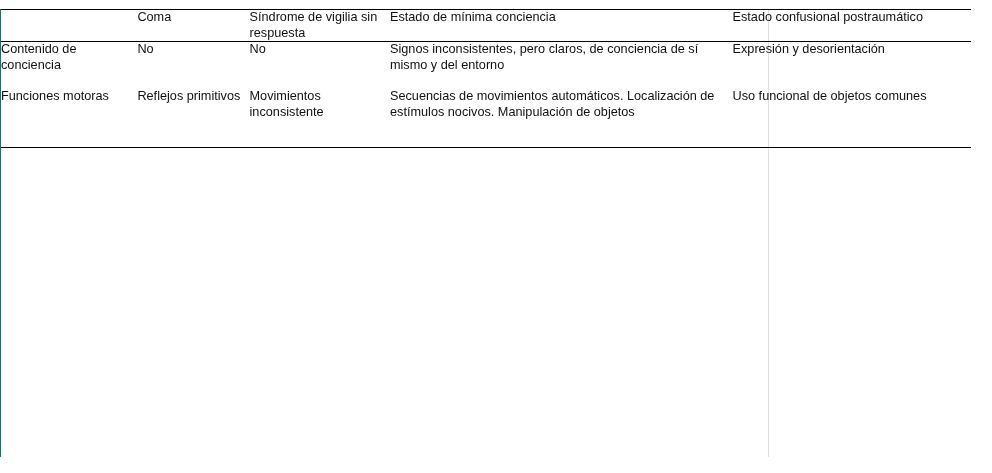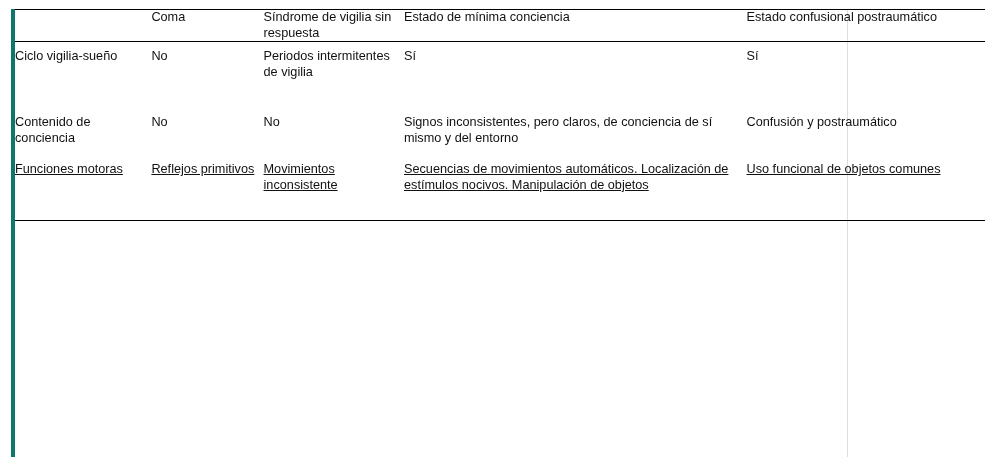--- a/index.html
+++ b/index.html
@@ -9,25 +9,25 @@
   }
   body {
     width: 992px;
     height: 473px;
     font-family: "Liberation Sans", sans-serif;
     color: #111111;
     overflow: hidden;
   }
   .table-wrap {
     position: absolute;
-    left: 11px;
+    left: 0;
     top: 9px;
-    width: 837px;
+    width: 769px;
     height: 448px;
-    border-left: 4px solid #0f766e;
+    border-left: 1px solid #0f766e;
     border-right: 1px solid #dedede;
     box-sizing: border-box;
   }
   table.clinical-table {
     border-collapse: collapse;
     width: 970px;
     table-layout: fixed;
     font-size: 12.7px;
     line-height: 15.6px;
   }
@@ -53,50 +53,43 @@
   th.c4, td.c4 { width: 236px; padding-right: 8px; }
 
   thead th { padding-top: 9px; padding-bottom: 9px; }
 
   tbody td { padding-top: 7px; }
   tbody tr.r0 td { padding-top: 7px; height: 66px; }
   tbody tr.r1 td { height: 46px; }
   tbody tr.r2 td { height: 83px; padding-top: 0px; }
   tbody tr.r3 td { height: 46px; padding-top: 0px; }
   tbody tr.r4 td { height: 64px; padding-top: 0px; }
-  tbody tr.r5 td { height: 58px; padding-top: 1px; text-decoration: underline; }
+  tbody tr.r5 td { height: 58px; padding-top: 1px; }
 </style>
 </head>
 <body>
 
 <div class="table-wrap">
   <table class="clinical-table">
     <thead>
       <tr>
         <th class="c0"></th>
         <th class="c1">Coma</th>
         <th class="c2">Síndrome de vigilia sin respuesta</th>
         <th class="c3">Estado de mínima conciencia</th>
         <th class="c4">Estado confusional postraumático</th>
       </tr>
     </thead>
     <tbody>
-      <tr class="r0">
-        <td class="c0">Ciclo vigilia-sueño</td>
-        <td class="c1">No</td>
-        <td class="c2">Periodos intermitentes de vigilia</td>
-        <td class="c3">Sí</td>
-        <td class="c4">Sí</td>
-      </tr>
       <tr class="r1">
         <td class="c0">Contenido de conciencia</td>
         <td class="c1">No</td>
         <td class="c2">No</td>
         <td class="c3">Signos inconsistentes, pero claros, de conciencia de sí mismo y del entorno</td>
-        <td class="c4">Confusión y postraumático</td>
+        <td class="c4">Expresión y desorientación</td>
       </tr>
       <tr class="r5">
         <td class="c0">Funciones motoras</td>
         <td class="c1">Reflejos primitivos</td>
         <td class="c2">Movimientos inconsistente</td>
         <td class="c3">Secuencias de movimientos automáticos. Localización de estímulos nocivos. Manipulación de objetos</td>
         <td class="c4">Uso funcional de objetos comunes</td>
       </tr>
     </tbody>
   </table>

